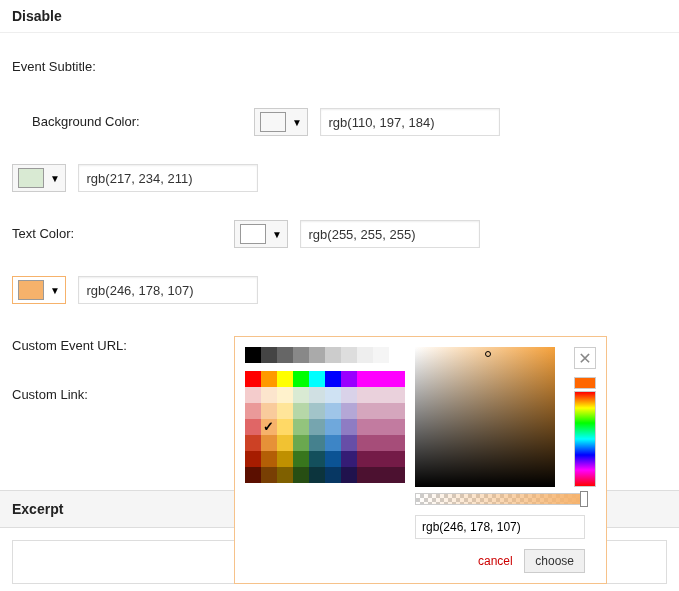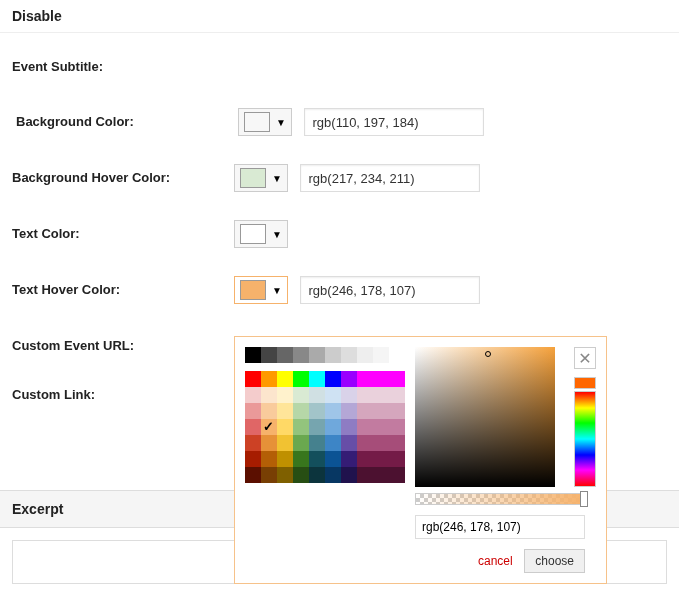--- a/index.html
+++ b/index.html
@@ -17,21 +17,21 @@
     border-bottom: 1px solid #eee;
     color: #222;
   }
   .form-row {
     display: flex;
     align-items: flex-start;
     padding: 20px 12px;
   }
   .form-label {
     width: 222px;
-    font-weight: 700;
+    font-weight: 400;
     color: #222;
     padding-top: 6px;
   }
   .form-field {
     flex: 1;
   }
   .text-input {
     width: 440px;
     height: 28px;
     border: 1px solid #ddd;
@@ -224,54 +224,53 @@
 </style>
 </head>
 <body>
 
 <div class="settings-heading">Disable</div>
 
 <div class="form-row">
   <div class="form-label">Event Subtitle:</div>
 </div>
 
-<div class="form-row" style="padding:14px 16px;">
+<div class="form-row" style="padding:14px 8px;margin-left:24px;">
   <div class="form-label">Background Color:</div>
   <div class="form-field">
     <span class="swatch-button">
       <span class="swatch" style="#6ec5b8"></span>
       <span class="caret">▼</span>
     </span>
     <input class="text-input small" value="rgb(110, 197, 184)" style="">
   </div>
 </div>
 
 <div class="form-row" style="padding:14px 12px;">
-  <div class="form-label">Background Hover Color:</div>
   <div class="form-field">
     <span class="swatch-button">
       <span class="swatch" style="background:#d9ead3"></span>
       <span class="caret">▼</span>
     </span>
     <input class="text-input small" value="rgb(217, 234, 211)" style="">
   </div>
 </div>
 
 <div class="form-row" style="padding:14px 12px;">
   <div class="form-label">Text Color:</div>
   <div class="form-field">
     <span class="swatch-button">
       <span class="swatch" style="background:#ffffff"></span>
       <span class="caret">▼</span>
     </span>
-  </div>
-</div>
-
-<div class="form-row" style="padding:14px 12px;">
-  <div class="form-label">Text Hover Color:</div>
+    <input class="text-input small" value="rgb(255, 255, 255)" style="">
+  </div>
+</div>
+
+<div class="form-row" style="padding:14px 12px;">
   <div class="form-field">
     <span class="swatch-button selected">
       <span class="swatch" style="background:#f6b26b"></span>
       <span class="caret">▼</span>
     </span>
     <input class="text-input small" value="rgb(246, 178, 107)" style="">
   </div>
 </div>
 
 <div class="form-row" style="padding:14px 12px;">

